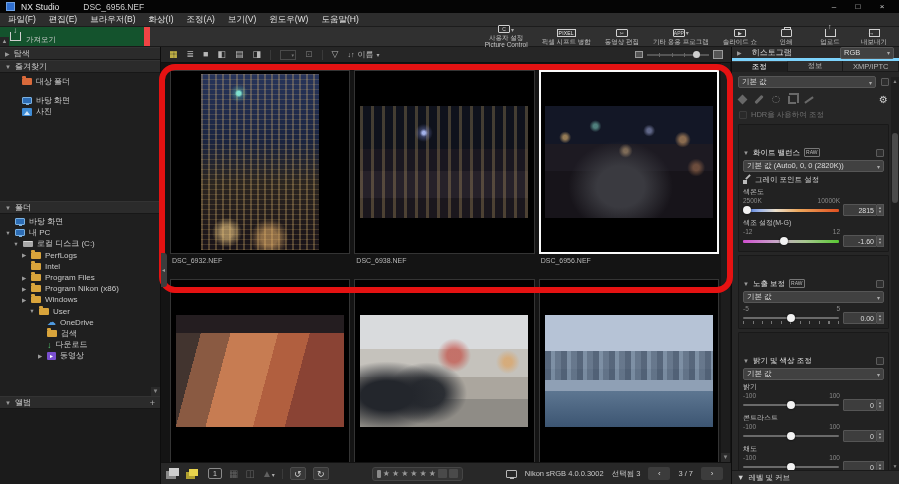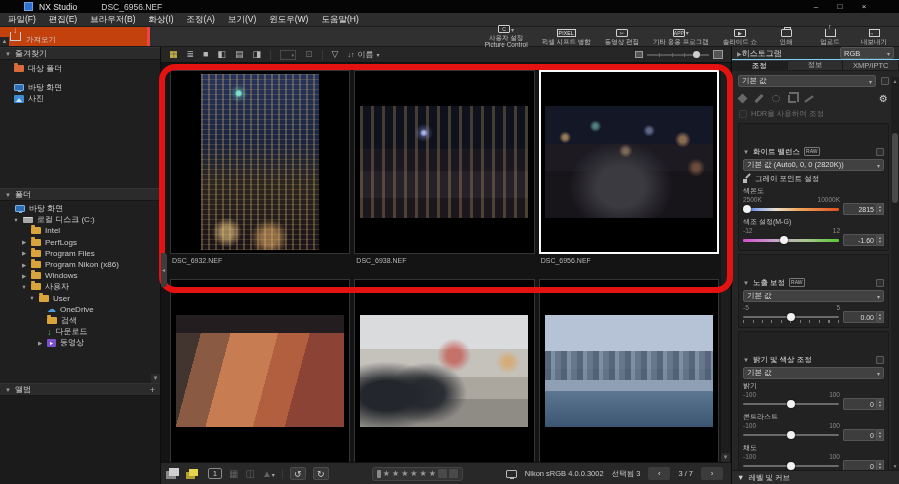--- a/index.html
+++ b/index.html
@@ -3,32 +3,32 @@
 <meta charset="utf-8">
 <style>
   * { margin:0; padding:0; box-sizing:border-box; }
   html,body { width:899px; height:484px; }
   body {
     position:relative; overflow:hidden; background:#141414;
     font-family:"Liberation Sans","DejaVu Sans",sans-serif;
     font-size:9px; color:#d6d6d6; user-select:none;
   }
   
-  .titlebar { height:13px; background:#050505; display:flex; align-items:center; padding:0 24px; gap:6px; }
+  .titlebar { height:13px; background:#050505; display:flex; align-items:center; padding:0 6px; gap:6px; }
   .appicon { width:9px; height:9px; background:linear-gradient(135deg,#2f6fd0 55%,#e8c javascript0 55%); background:#2f6fd0; border:1px solid #6fa0e0; flex:0 0 auto; }
   .titlebar .t-app { font-size:8.5px; color:#e8e8e8; }
   .titlebar .t-doc { font-size:8.5px; color:#cfcfcf; margin-left:18px; }
   .wcontrols { margin-left:auto; display:flex; gap:2px; }
   .wbtn { width:22px; height:11px; display:flex; align-items:center; justify-content:center; color:#cfcfcf; font-size:8px; }
   
   .menubar { height:14px; background:#2d2d2d; display:flex; align-items:center; gap:13px; padding:0 8px; border-bottom:1px solid #1c1c1c; }
   .menubar span { font-size:8.5px; color:#e0e0e0; }
   
   .toolbar { height:20px; background:#303030; display:flex; align-items:stretch; border-bottom:1px solid #191919; position:relative; }
-  .import-card { width:150px; background:#c2410c; display:flex; align-items:center; padding-left:10px; gap:5px; border-right:3px solid #ef4444; }
+  .import-card { width:150px; background:#14532d; display:flex; align-items:center; padding-left:10px; gap:5px; border-right:6px solid #ef4444; }
   .collapse-tab { position:absolute; left:0; bottom:0; width:9px; height:9px; background:#262626; color:#999; font-size:6px; line-height:9px; text-align:center; }
   .imp-ic { width:11px; height:9px; border:1px solid #cfcfcf; border-top:none; position:relative; }
   .imp-ic::before { content:"↓"; position:absolute; left:2px; top:-6px; font-size:8px; color:#cfcfcf; }
   .import-card .lbl { font-size:7.5px; color:#cfcfcf; margin-top:6px; }
   .tb-actions { margin-left:auto; display:flex; align-items:center; gap:14px; padding-right:10px; }
   .tb-item { display:flex; flex-direction:column; align-items:center; justify-content:center; gap:1px; min-width:30px; }
   .tb-item .glyphbox { height:10px; display:flex; align-items:center; gap:1px; color:#d8d8d8; }
   .tb-item .lbl { font-size:6.5px; color:#c4c4c4; white-space:nowrap; line-height:1.05; text-align:center; }
   .gi-rect { width:12px; height:8px; border:1px solid #d0d0d0; border-radius:1px; display:inline-flex; align-items:center; justify-content:center; font-size:5px; color:#d0d0d0; }
   .gi-text { font-size:5px; letter-spacing:.2px; border:1px solid #d0d0d0; padding:0 1px; height:8px; display:inline-flex; align-items:center; color:#e6e6e6; }
@@ -39,21 +39,21 @@
   .gi-tray.up::before { content:"↑"; position:absolute; left:2.5px; top:-6px; font-size:7px; color:#d0d0d0; }
   .gi-door { width:11px; height:8px; border:1px solid #d0d0d0; position:relative; }
   .gi-door::before { content:"→"; position:absolute; left:-2px; top:-1px; font-size:7px; color:#d0d0d0; }
   
   .main { position:absolute; top:47px; left:0; right:0; bottom:0; display:flex; }
   
   .sidebar { width:161px; background:#1f1f1f; border-right:1px solid #0d0d0d; display:flex; flex-direction:column; position:relative; }
   .sb-head { height:13px; background:#2b2b2b; border-bottom:1px solid #171717; border-top:1px solid #333; display:flex; align-items:center; gap:4px; padding:0 5px; font-size:8px; color:#cfcfcf; }
   .sb-head .arr { font-size:6px; color:#999; }
   .sb-head .plus { margin-left:auto; color:#aaa; font-size:9px; }
-  .fav-list { height:128px; padding:3px 8px; }
+  .fav-list { height:128px; padding:3px 16px;font-family:Liberation Serif, serif; }
   .sb-row { height:11px; display:flex; align-items:center; gap:4px; padding:0 6px; font-size:8px; color:#c8c8c8; white-space:nowrap; }
   .sb-row.gap { margin-top:8px; }
   .tree { height:182px; overflow:hidden; padding-top:2px; position:relative; }
   .tree .sb-row { padding-left:calc(5px + var(--d) * 8px); height:11.2px; }
   .tree .arr { width:6px; font-size:5.5px; color:#9a9a9a; flex:0 0 auto; text-align:center; }
   .tree-scroll-end { position:absolute; right:0; bottom:0; width:9px; height:9px; background:#2a2a2a; color:#888; font-size:6px; line-height:9px; text-align:center; }
   .albums-rest { flex:1; background:#1b1b1b; }
   
   .fold { width:10px; height:7px; background:#d9a43b; border-radius:1px; position:relative; flex:0 0 auto; }
   .fold::before { content:""; position:absolute; top:-2px; left:0; width:4px; height:2px; background:inherit; border-radius:1px 1px 0 0; }
@@ -156,21 +156,21 @@
   .st-right { display:flex; align-items:center; gap:8px; }
   .monic { width:11px; height:8px; border:1px solid #b8b8b8; border-radius:1px; position:relative; }
   .monic::after { content:""; position:absolute; left:3px; bottom:-2px; width:4px; height:2px; background:#b8b8b8; }
   .st-txt { font-size:7.5px; color:#c8c8c8; white-space:nowrap; }
   .navbtn { width:22px; height:13px; background:#3c3c3c; border-radius:2px; color:#d8d8d8; font-size:8px; display:flex; align-items:center; justify-content:center; }
   
   .inspector { width:168px; background:#262626; border-left:1px solid #0d0d0d; display:flex; flex-direction:column; position:relative; overflow:hidden; font-size:8px; }
   .insp-scroll { position:absolute; right:0; top:30px; bottom:14px; width:8px; background:#1e1e1e; z-index:5; }
   .insp-scroll .thumbv { position:absolute; top:56px; left:1px; width:6px; height:70px; background:#4a4a4a; border-radius:3px; }
   .insp-scroll .arrowv { position:absolute; left:0; width:8px; height:8px; color:#888; font-size:5px; text-align:center; line-height:8px; }
-  .hist-head { height:14px; background:#2b2b2b; border-bottom:1px solid #7dd3fc; display:flex; align-items:center; gap:0; padding:0 5px; }
+  .hist-head { height:14px; background:#2b2b2b; border-bottom:3px solid #7dd3fc; display:flex; align-items:center; gap:10px; padding:0 5px; }
   .hist-head .arr { font-size:6px; color:#999; }
   .sel { background:#414141; border:1px solid #565656; border-radius:2px; height:12px; display:flex; align-items:center; padding:0 3px; color:#ddd; font-size:7.5px; position:relative; white-space:nowrap; overflow:hidden; }
   .sel .scaret { margin-left:auto; color:#aaa; font-size:6px; padding-left:3px; }
   .sel.rgb { width:54px; margin-left:auto; }
   .tabs { display:flex; height:16px; background:#202020; }
   .tab { flex:1; display:flex; align-items:center; justify-content:center; font-size:7.5px; color:#b5b5b5; background:#2e2e2e; border-right:1px solid #1a1a1a; border-bottom:1px solid #1a1a1a; }
   .tab.active { background:#1f1f1f; color:#fff; border-bottom:none; border-top:1px solid #3a3a3a; }
   .insp-body { flex:1; padding:4px 10px 0 6px; display:flex; flex-direction:column; }
   .preset-row { display:flex; align-items:center; gap:5px; }
   .preset-row .sel { flex:1; }
@@ -290,20 +290,24 @@
         </span>
       <span class="lbl">내보내기</span>
     </div>
   </div>
 </div>
 
 <div class="main">
 
   <div class="sidebar">
     <div class="sb-head">
+      <span class="arr">▶</span>
+      <span>탐색</span>
+    </div>
+    <div class="sb-head">
       <span class="arr">▼</span>
       <span>즐겨찾기</span>
     </div>
     <div class="fav-list">
       <div class="sb-row">
         <span class="fold red"></span>
         <span>대상 폴더</span>
       </div>
       <div class="sb-row gap">
         <span class="mon"></span>
@@ -317,54 +321,54 @@
     <div class="sb-head">
       <span class="arr">▼</span>
       <span>폴더</span>
     </div>
     <div class="tree">
       <div class="sb-row" style="--d:0">
           <span class="arr"></span>
           <span class="mon"></span>
           <span>바탕 화면</span>
         </div>
+      <div class="sb-row" style="--d:0">
+          <span class="arr">▼</span>
+          <span class="mon"></span>
+          <span>내 PC</span>
+        </div>
       <div class="sb-row" style="--d:1">
           <span class="arr">▼</span>
           <span class="disk"></span>
           <span>로컬 디스크 (C:)</span>
         </div>
       <div class="sb-row" style="--d:2">
+          <span class="arr">▶</span>
+          <span class="fold"></span>
+          <span>PerfLogs</span>
+        </div>
+      <div class="sb-row" style="--d:2">
           <span class="arr"></span>
           <span class="fold"></span>
           <span>Intel</span>
-        </div>
-      <div class="sb-row" style="--d:2">
-          <span class="arr">▶</span>
-          <span class="fold"></span>
-          <span>PerfLogs</span>
         </div>
       <div class="sb-row" style="--d:2">
           <span class="arr">▶</span>
           <span class="fold"></span>
           <span>Program Files</span>
         </div>
       <div class="sb-row" style="--d:2">
           <span class="arr">▶</span>
           <span class="fold"></span>
           <span>Program Nikon (x86)</span>
         </div>
       <div class="sb-row" style="--d:2">
           <span class="arr">▶</span>
           <span class="fold"></span>
           <span>Windows</span>
-        </div>
-      <div class="sb-row" style="--d:2">
-          <span class="arr">▼</span>
-          <span class="fold"></span>
-          <span>사용자</span>
         </div>
       <div class="sb-row" style="--d:3">
           <span class="arr">▼</span>
           <span class="fold"></span>
           <span>User</span>
         </div>
       <div class="sb-row" style="--d:4">
           <span class="arr"></span>
           <span class="cloudic">☁</span>
           <span>OneDrive</span>

